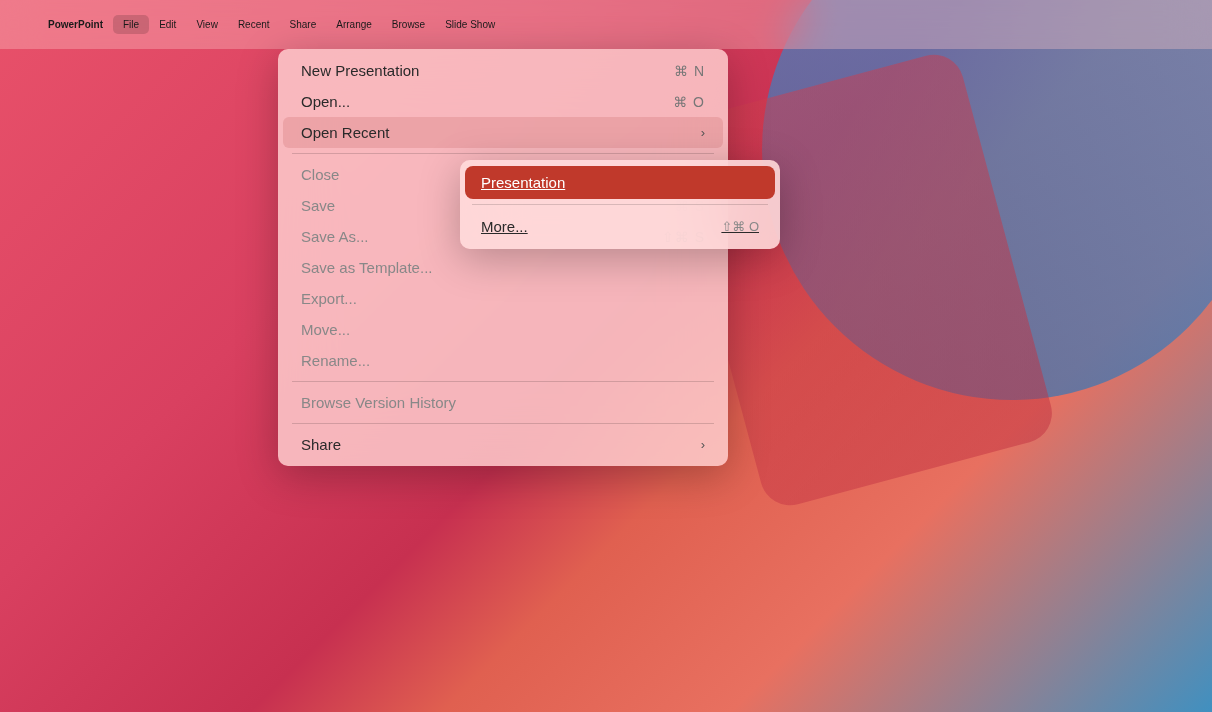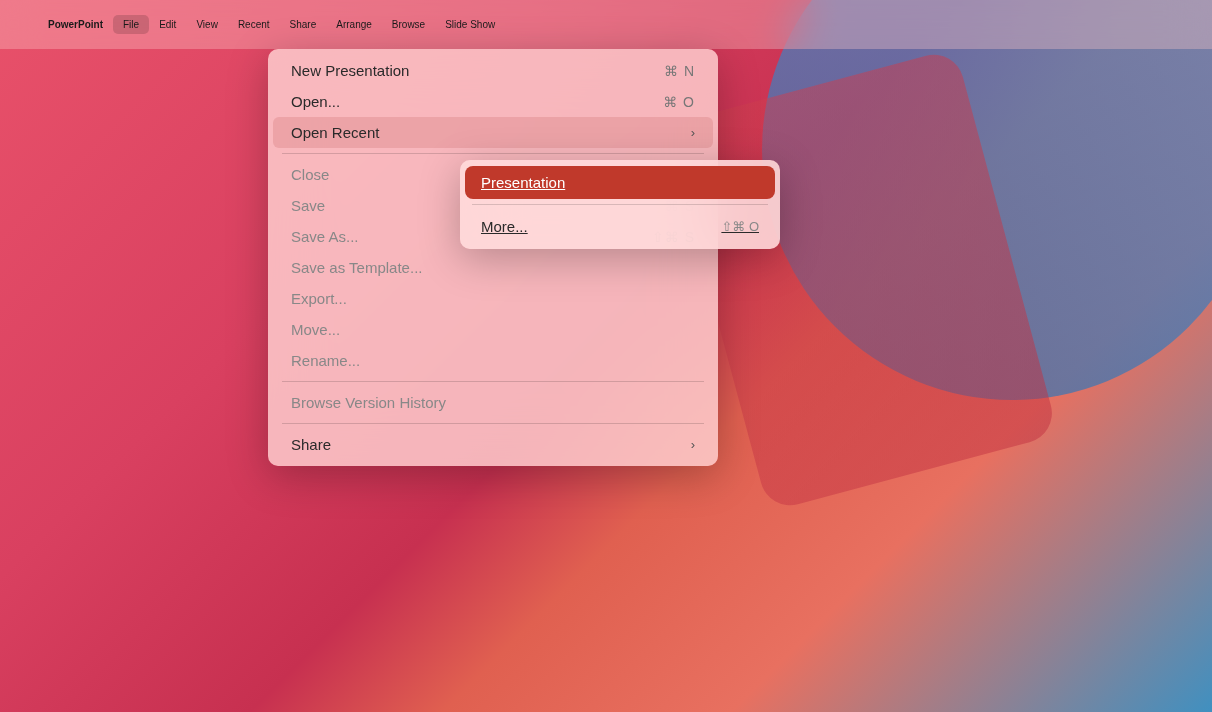--- a/index.html
+++ b/index.html
@@ -82,21 +82,21 @@
     .apple-logo {
       margin-right: 6px;
       font-size: 18px;
       color: #1a1a1a;
     }
 
     
     .dropdown-menu {
       position: absolute;
       top: 49px;
-      left: 268px;
+      left: 278px;
       width: 450px;
       background: rgba(255, 210, 210, 0.82);
       backdrop-filter: blur(30px);
       -webkit-backdrop-filter: blur(30px);
       border-radius: 10px;
       padding: 6px 0;
       z-index: 200;
       box-shadow: 0 10px 40px rgba(0,0,0,0.25);
     }
 

